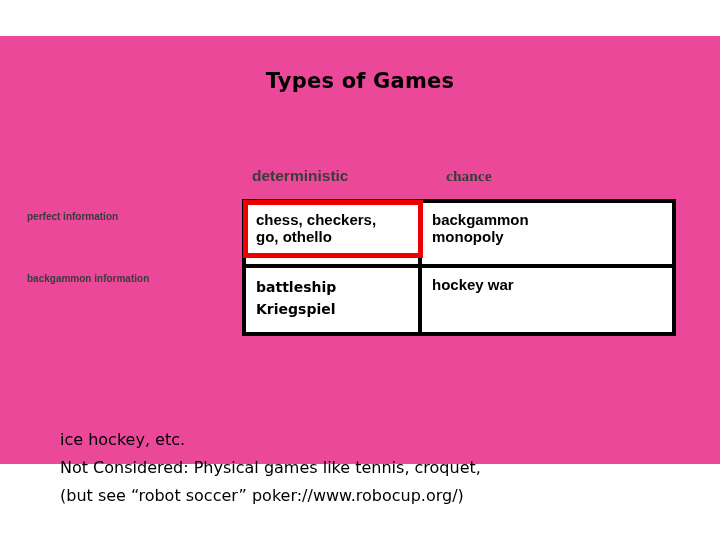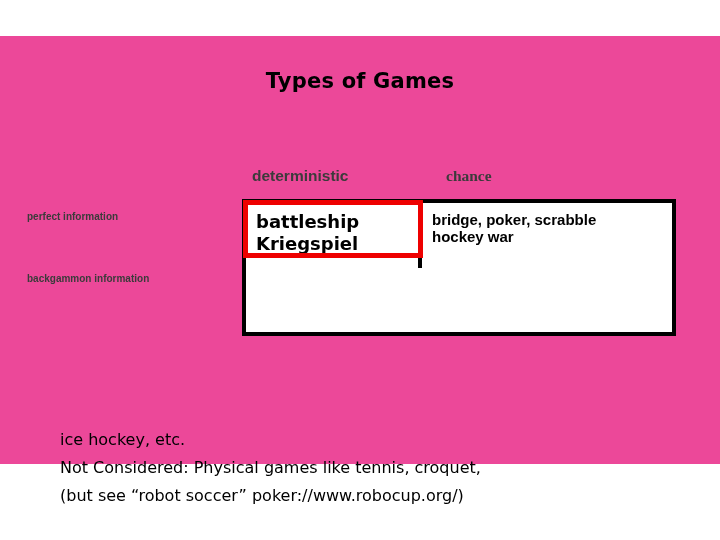--- a/index.html
+++ b/index.html
@@ -98,21 +98,21 @@
     border-right: 4px solid #000000;
   }
   .cell-right {
     flex: 1 1 auto;
   }
   .cell-line { display: block; white-space: nowrap; }
 
   
   .cell-alt {
     font-family: "DejaVu Sans", sans-serif;
-    font-size: 18px;
+    font-size: 14px;
     font-weight: bold;
     line-height: 22px;
   }
 
   
   .red-highlight {
     position: absolute;
     left: 243px;
     top: 164px;
     width: 180px;
@@ -147,28 +147,37 @@
   <div class="col-head col-head-det">deterministic</div>
 
   <div class="col-head col-head-chance">chance</div>
 
   <div class="row-label row-label-perfect">perfect information</div>
 
   <div class="row-label row-label-imperfect">backgammon information</div>
 
   <div class="matrix">
 
+    <div class="matrix-row top">
+      <div class="cell cell-left">
+        <span class="cell-line">chess, checkers,</span>
+        <span class="cell-line">go, othello</span>
+      </div>
+      <div class="cell cell-right">
+        <span class="cell-line">backgammon</span>
+        <span class="cell-line">monopoly</span>
+      </div>
+    </div>
 
     <div class="matrix-row bottom">
       <div class="cell cell-left cell-alt">
         <span class="cell-line">battleship</span>
         <span class="cell-line">Kriegspiel</span>
       </div>
       <div class="cell cell-right">
-        <span class="cell-line">bridge, poker, scrabble</span>
         <span class="cell-line">hockey war</span>
       </div>
     </div>
 
   </div>
 
   <div class="red-highlight"></div>
 
   <div class="footnote">
     <span>ice hockey, etc.</span>

